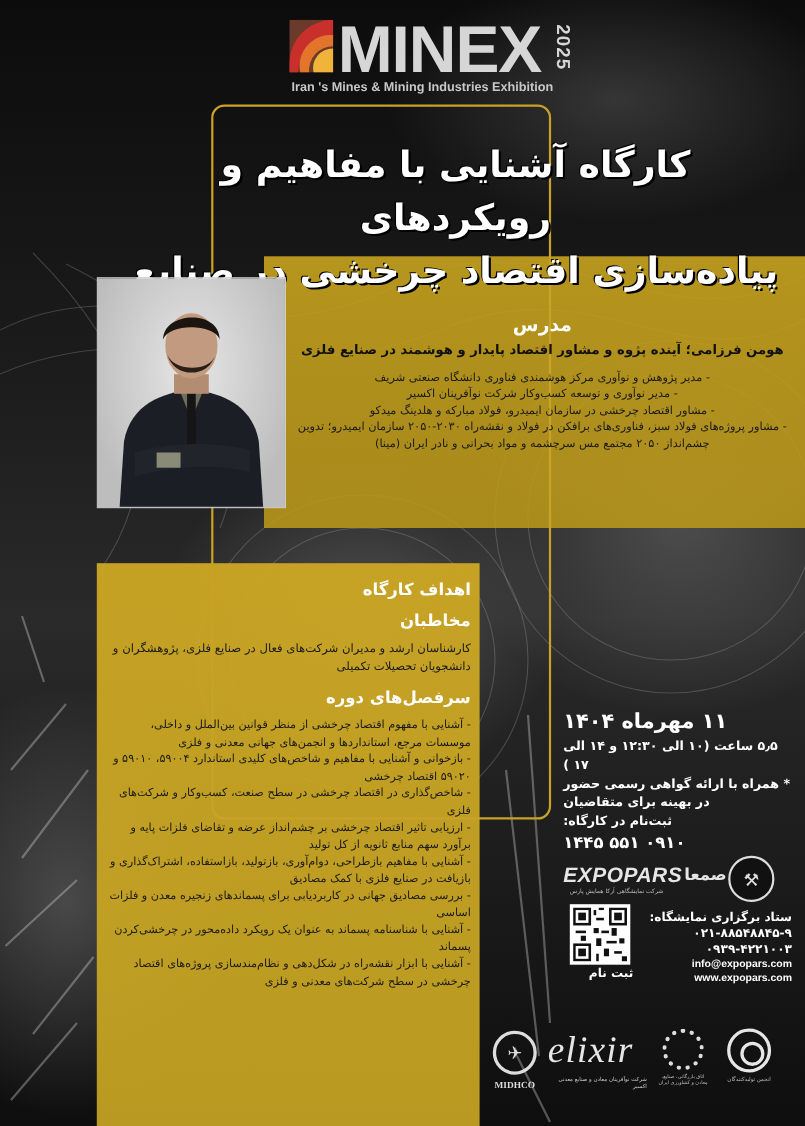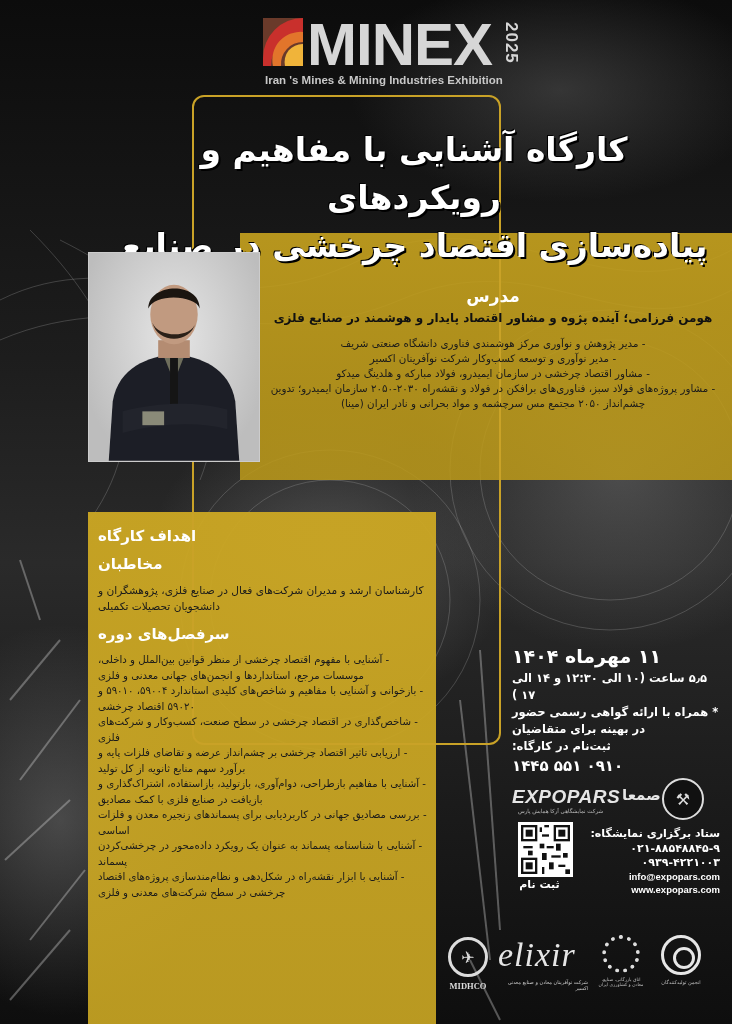--- a/index.html
+++ b/index.html
@@ -59,38 +59,38 @@
     overflow: hidden; border: 1px solid #ccc;
   }
   .photo svg { width: 100%; height: 100%; display: block; }
   
   .instructor { position: absolute; right: 14px; top: 284px; width: 450px; direction: rtl; text-align: center; }
   .instructor .label { color: #fff; font-weight: bold; font-size: 17px; line-height: 24px; }
   .instructor .name-line { color: #111; font-weight: bold; font-size: 12px; line-height: 20px; margin-bottom: 8px; }
   .instructor ul { list-style: none; }
   .instructor li { color: #1a1a1a; font-size: 10.3px; line-height: 15px; }
   
-  .panel { position: absolute; left: 98px; top: 520px; width: 330px; direction: rtl; text-align: left; }
+  .panel { position: absolute; left: 98px; top: 520px; width: 330px; direction: rtl; text-align: right; }
   .panel h3 { color: #fff; font-weight: bold; font-size: 15px; line-height: 24px; margin-top: 4px; }
   .panel p { color: #1a1a1a; font-size: 10.6px; line-height: 16px; margin: 6px 0 8px; }
   .panel ul { list-style: none; margin-top: 6px; }
   .panel li { color: #1a1a1a; font-size: 10.2px; line-height: 15.5px; }
   
   .dateblock { position: absolute; left: 512px; top: 642px; width: 210px; direction: rtl; text-align: left; color: #fff; }
   .dateblock .date { font-weight: bold; font-size: 19px; line-height: 28px; text-align: left; direction: rtl; }
   .dateblock .line { font-size: 11.5px; line-height: 17px; font-weight: bold; }
   .dateblock .phone { font-weight: bold; font-size: 15px; line-height: 22px; }
   
   .org-logos { position: absolute; left: 512px; top: 782px; width: 210px; height: 40px; }
   .expopars { position: absolute; left: 0; top: 4px; font-family: "Liberation Sans", sans-serif; font-weight: bold; font-style: italic; font-size: 19px; color: #e6e6e6; letter-spacing: 0.5px; }
   .expopars-sub { position: absolute; left: 6px; top: 26px; font-size: 5.5px; color: #bbb; direction: rtl; }
   .samaa { position: absolute; left: 110px; top: 4px; color: #e6e6e6; font-weight: bold; font-size: 15px; }
   .samaa-circle { position: absolute; left: 150px; top: -4px; width: 42px; height: 42px; border-radius: 50%; border: 2px solid #ddd; background: #111; display: flex; align-items: center; justify-content: center; color: #ddd; font-size: 16px; }
   .qr { position: absolute; left: 518px; top: 822px; width: 55px; height: 55px; background: #fff; padding: 3px; }
-  .qr-label { position: absolute; left: 512px; top: 878px; width: 55px; text-align: center; color: #fff; font-weight: bold; font-size: 11px; }
+  .qr-label { position: absolute; left: 528px; top: 878px; width: 55px; text-align: center; color: #fff; font-weight: bold; font-size: 11px; }
   .contacts { position: absolute; right: 12px; top: 826px; width: 140px; direction: ltr; text-align: right; color: #fff; }
   .contacts .hq { direction: rtl; font-weight: bold; font-size: 11px; line-height: 16px; }
   .contacts .ph { font-size: 11px; line-height: 14px; font-weight: bold; letter-spacing: 1px; }
   .contacts .web { font-family: "Liberation Sans", sans-serif; font-weight: bold; font-size: 9.5px; line-height: 13px; }
   
   .sponsors { position: absolute; left: 446px; top: 935px; width: 280px; height: 80px; }
   .sp { position: absolute; color: #ddd; }
   .sp-midhco { left: 0; top: 2px; width: 44px; text-align: center; }
   .sp-midhco .circ { width: 40px; height: 40px; border-radius: 50%; border: 3px solid #ddd; margin: 0 auto; display:flex; align-items:center; justify-content:center; font-size:16px; }
   .sp-midhco .t { font-family: "Liberation Serif", serif; font-weight: bold; font-size: 8.5px; margin-top: 4px; }

